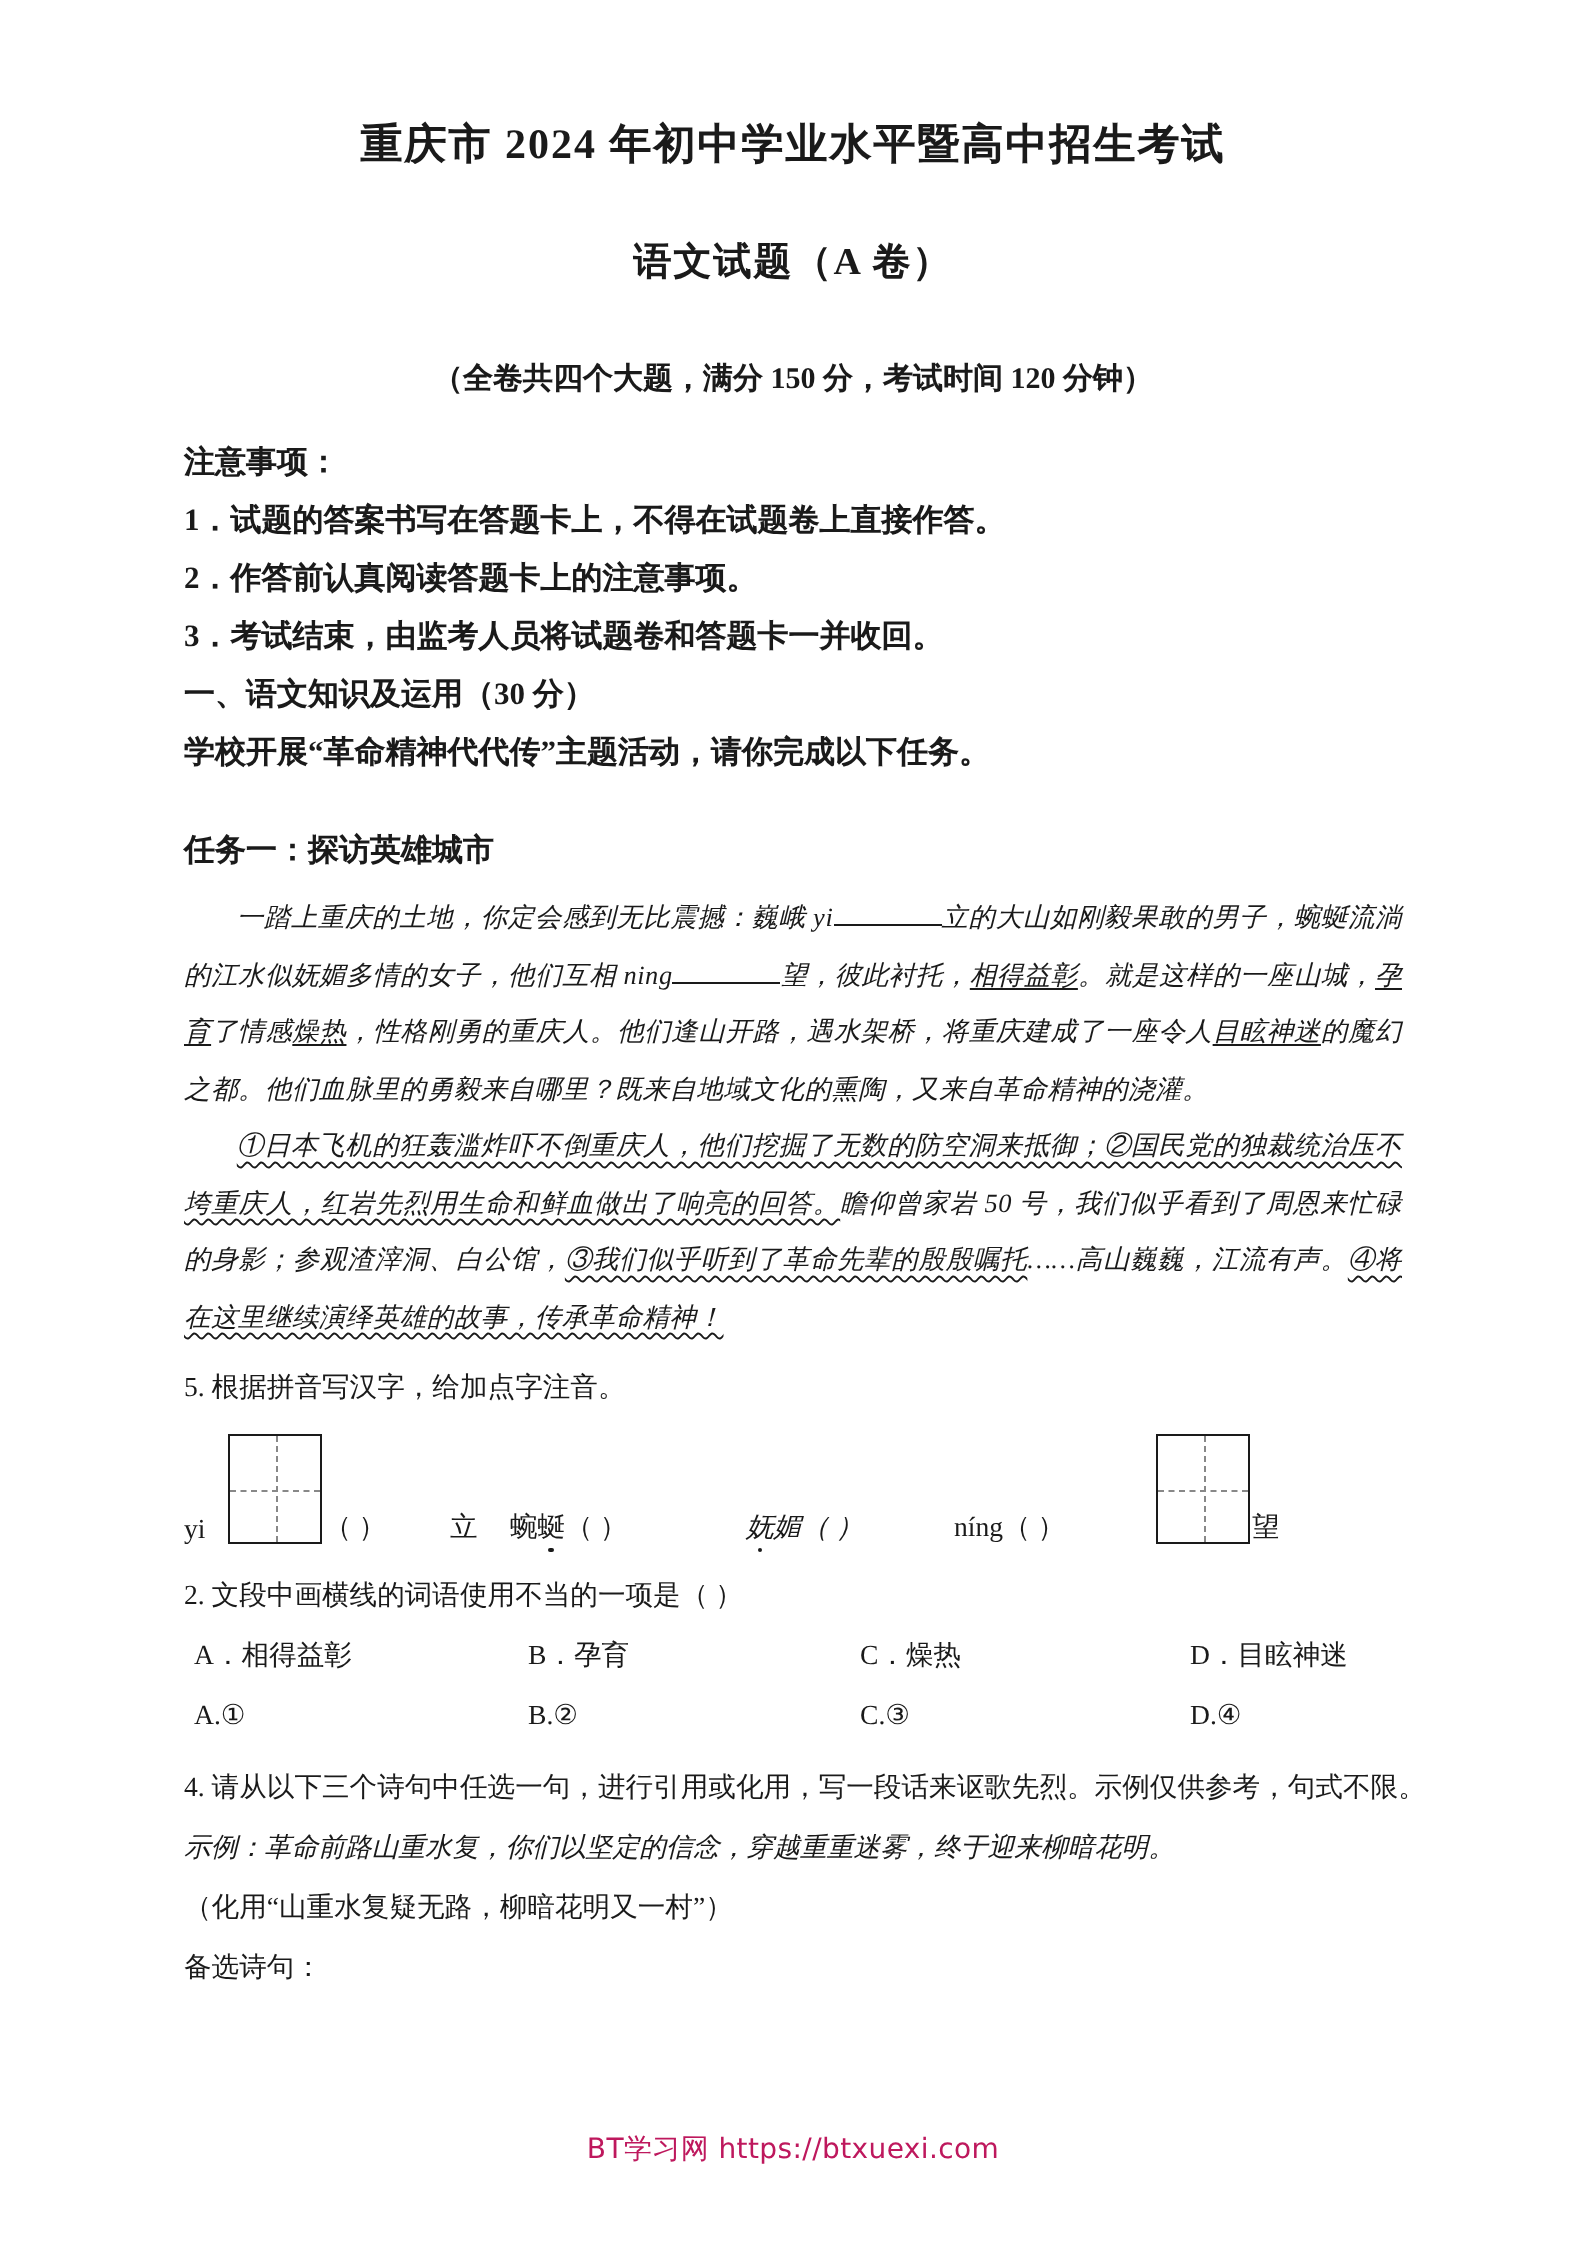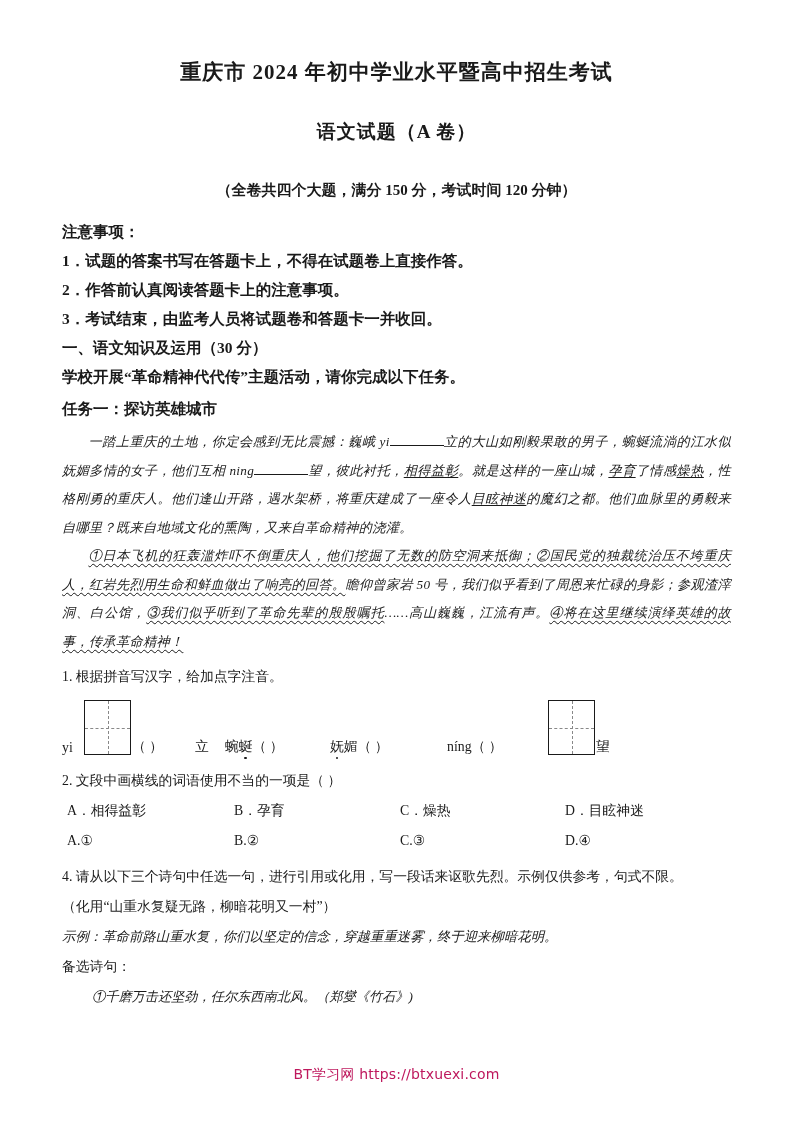--- a/index.html
+++ b/index.html
@@ -13,21 +13,21 @@
     position: relative;
     font-family: "Liberation Serif", "DejaVu Serif", serif;
     color: #1a1a1a;
     overflow: hidden;
   }
   .page {
     position: relative;
     width: 793px;
     height: 1122px;
     box-sizing: border-box;
-    padding: 0 62px;
+    padding: 0 92px;
   }
 
   
   .title-main {
     text-align: center;
     font-size: 21px;
     font-weight: bold;
     letter-spacing: 1px;
     margin: 0;
     padding-top: 58px;
@@ -66,21 +66,21 @@
   .section-head {
     font-size: 15.5px;
     font-weight: bold;
     line-height: 29px;
     white-space: nowrap;
   }
   .task-head {
     font-size: 15.5px;
     font-weight: bold;
     line-height: 30px;
-    margin-top: 3px;
+    margin-top: 20px;
     white-space: nowrap;
   }
 
   
   .passage {
     font-size: 13.2px;
     line-height: 28.5px;
     text-align: justify;
     text-justify: inter-ideograph;
     font-family: "Liberation Serif", "DejaVu Serif", serif;
@@ -155,21 +155,21 @@
     border-top: 1px dashed #888;
   }
   .box1 { left: 22px; top: 2px; }
   .box2 { left: 486px; top: 2px; }
 
   .pr-item { position: absolute; bottom: 4px; white-space: nowrap; margin-top: 33px; }
   .pi-yi    { left: 0px; }
   .pi-p1    { left: 70px; }
   .pi-li    { left: 133px; }
   .pi-wy    { left: 163px; }
-  .pi-wm    { left: 268px; }
+  .pi-wm    { left: 281px; font-style: italic; }
   .pi-ning  { left: 385px; }
   .pi-wang  { left: 534px; }
 
   .dotted-char {
     position: relative;
     display: inline-block;
   }
   .dotted-char::after {
     content: "";
     position: absolute;
@@ -230,21 +230,21 @@
   </div>
 
   <div class="section-head">一、语文知识及运用（30 分）</div>
   <div class="section-head">学校开展“革命精神代代传”主题活动，请你完成以下任务。</div>
   <div class="task-head">任务一：探访英雄城市</div>
 
   <div class="passage p1"><span>一踏上重庆的土地，你定会感到无比震撼：巍峨 yi</span><span class="blank-fill"></span><span>立的大山如刚毅果敢的男子，蜿蜒流淌的江水似妩媚多情的女子，他们互相 ning</span><span class="blank-fill"></span><span>望，彼此衬托，</span><span class="u-line">相得益彰</span><span>。就是这样的一座山城，</span><span class="u-line">孕育</span><span>了情感</span><span class="u-line">燥热</span><span>，性格刚勇的重庆人。他们逢山开路，遇水架桥，将重庆建成了一座令人</span><span class="u-line">目眩神迷</span><span>的魔幻之都。他们血脉里的勇毅来自哪里？既来自地域文化的熏陶，又来自革命精神的浇灌。</span></div>
 
   <div class="passage p2"><span class="wavy">①日本飞机的狂轰滥炸吓不倒重庆人，他们挖掘了无数的防空洞来抵御；②国民党的独裁统治压不垮重庆人，红岩先烈用生命和鲜血做出了响亮的回答。</span><span>瞻仰曾家岩 50 号，我们似乎看到了周恩来忙碌的身影；参观渣滓洞、白公馆，</span><span class="wavy">③我们似乎听到了革命先辈的殷殷嘱托</span><span>……</span><span>高山巍巍，江流有声。</span><span class="wavy">④将在这里继续演绎英雄的故事，传承革命精神！</span></div>
 
-  <div class="q-line">1. 根据拼音写汉字，给加点字注音。</div>
+  <div class="q-line">5. 根据拼音写汉字，给加点字注音。</div>
 
   <div class="pinyin-row">
     <div class="tianzige box1"></div>
     <div class="tianzige box2"></div>
 
     <span class="pr-item pi-yi">yi</span>
     <span class="pr-item pi-p1">（          ）</span>
     <span class="pr-item pi-li">立</span>
 
     <span class="pr-item pi-wy"><span><span>蜿</span><span class="dotted-char">蜒</span></span><span>（          ）</span></span>
@@ -265,20 +265,19 @@
   </div>
 
   <div class="opts">
     <span class="opt opt-a">A.①</span>
     <span class="opt opt-b">B.②</span>
     <span class="opt opt-c">C.③</span>
     <span class="opt opt-d">D.④</span>
   </div>
 
   <div class="q-line">4. 请从以下三个诗句中任选一句，进行引用或化用，写一段话来讴歌先烈。示例仅供参考，句式不限。</div>
+  <div class="ex-line kai">示例：革命前路山重水复，你们以坚定的信念，穿越重重迷雾，终于迎来柳暗花明。</div>
   <div class="ex-line">（化用“山重水复疑无路，柳暗花明又一村”）</div>
-  <div class="ex-line kai">示例：革命前路山重水复，你们以坚定的信念，穿越重重迷雾，终于迎来柳暗花明。</div>
   <div class="ex-line">备选诗句：</div>
-  <div class="poem-line">①千磨万击还坚劲，任尔东西南北风。（郑燮《竹石》)</div>
 
   <div class="watermark">BT学习网 https://btxuexi.com</div>
 
 </div>
 
 </body></html>

